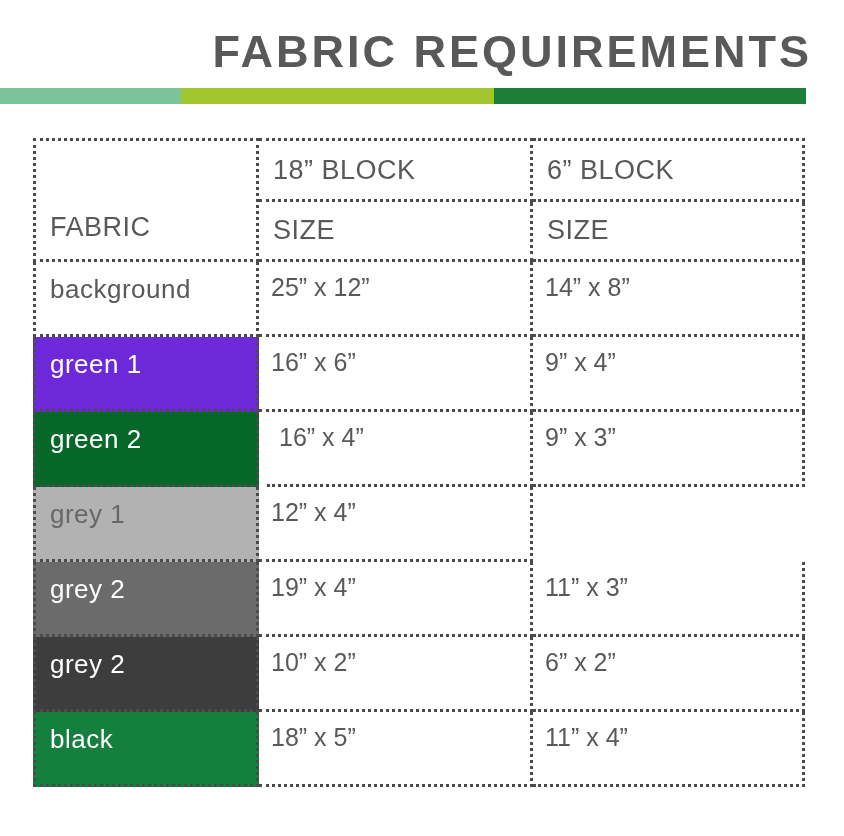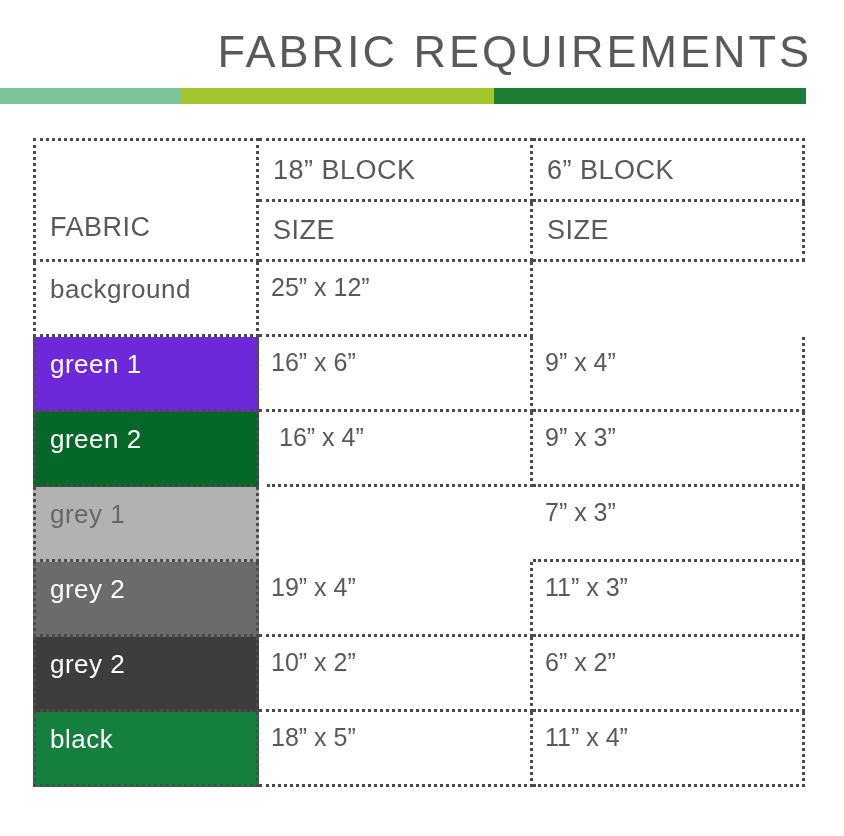--- a/index.html
+++ b/index.html
@@ -13,21 +13,21 @@
     width: 844px;
     height: 836px;
     background: #ffffff;
     overflow: hidden;
   }
   .page-title {
     position: absolute;
     top: 26px;
     right: 32px;
     font-size: 45px;
-    font-weight: 400;
+    font-weight: 700;
     letter-spacing: 3px;
     color: #58595B;
     white-space: nowrap;
   }
   .accent-bar {
     position: absolute;
     left: 0;
     top: 88px;
     width: 806px;
     height: 16px;
@@ -108,31 +108,32 @@
     <div class="cell col1 rowtop fabric-header-cell">FABRIC</div>
 
     <div class="cell rowtop block-header" style="grid-column:2;grid-row:1;">18” BLOCK</div>
     <div class="cell rowtop block-header" style="grid-column:3;grid-row:1;">6” BLOCK</div>
 
     <div class="cell size-header" style="grid-column:2;grid-row:2;">SIZE</div>
     <div class="cell size-header" style="grid-column:3;grid-row:2;">SIZE</div>
 
     <div class="cell col1 label-cell" style="grid-row: 3; background-color: rgb(255, 255, 255); color: rgb(88, 89, 91);">background</div>
     <div class="cell value-cell" style="grid-column:2;grid-row:3;">25” x 12”</div>
+    <div class="cell value-cell" style="grid-column:3;grid-row:3;">14” x 8”</div>
 
     <div class="cell col1 label-cell" style="grid-row: 4; background-color: #6d28d9; color: rgb(255, 255, 255);">green 1</div>
     <div class="cell value-cell" style="grid-column:2;grid-row:4;">16” x 6”</div>
     <div class="cell value-cell" style="grid-column:3;grid-row:4;">9” x 4”</div>
 
     <div class="cell col1 label-cell" style="grid-row: 5; background-color: rgb(5, 104, 41); color: rgb(255, 255, 255);">green 2</div>
     <div class="cell value-cell" style="grid-column:2;grid-row:5;margin-left:8px;">16” x 4”</div>
     <div class="cell value-cell" style="grid-column:3;grid-row:5;">9” x 3”</div>
 
     <div class="cell col1 label-cell" style="grid-row: 6; background-color: rgb(178, 178, 178); color: rgb(102, 103, 106);">grey 1</div>
-    <div class="cell value-cell" style="grid-column:3;grid-row:6;">7” x 3”</div>
+    <div class="cell value-cell" style="grid-column:2;grid-row:6;">12” x 4”</div>
 
     <div class="cell col1 label-cell" style="grid-row: 7; background-color: rgb(107, 107, 107); color: rgb(255, 255, 255);">grey 2</div>
     <div class="cell value-cell" style="grid-column:2;grid-row:7;">19” x 4”</div>
     <div class="cell value-cell" style="grid-column:3;grid-row:7;">11” x 3”</div>
 
     <div class="cell col1 label-cell" style="grid-row: 8; background-color: rgb(61, 61, 61); color: rgb(255, 255, 255);">grey 2</div>
     <div class="cell value-cell" style="grid-column:2;grid-row:8;">10” x 2”</div>
     <div class="cell value-cell" style="grid-column:3;grid-row:8;">6” x 2”</div>
 
     <div class="cell col1 label-cell" style="grid-row: 9; background-color: #15803d; color: rgb(255, 255, 255);">black</div>

